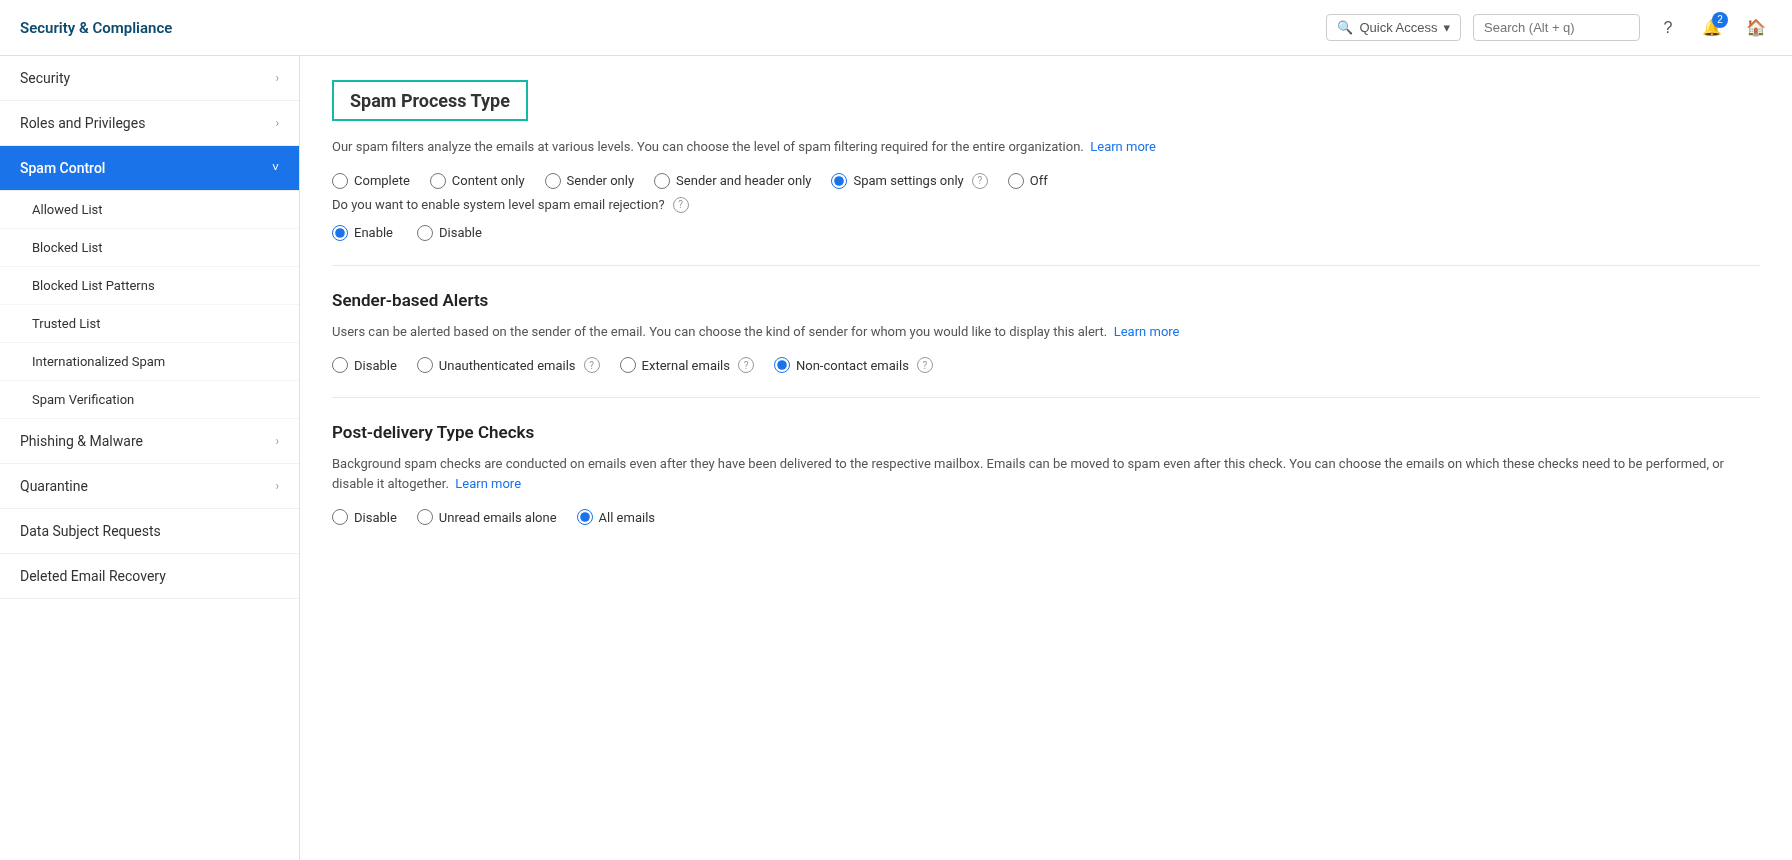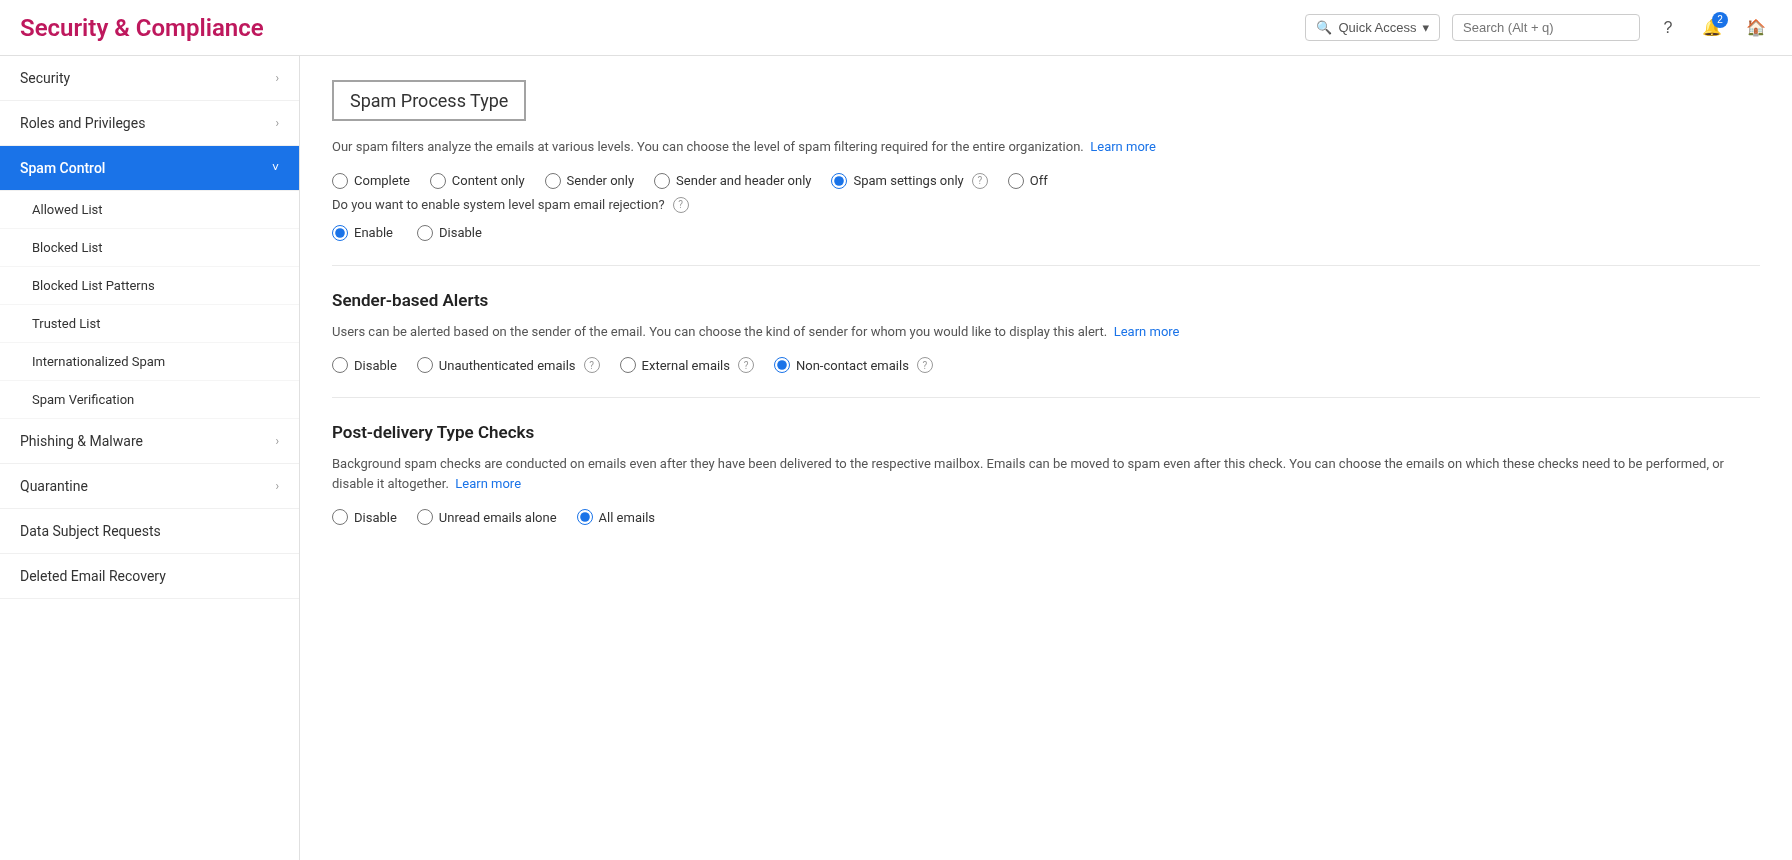--- a/index.html
+++ b/index.html
@@ -10,23 +10,23 @@
       background: #fff;
       border-bottom: 1px solid #e0e0e0;
       padding: 0 20px;
       height: 56px;
       display: flex;
       align-items: center;
       justify-content: space-between;
       flex-shrink: 0;
     }
     .topbar-title {
-      font-size: 24px;
+      font-size: 15px;
       font-weight: 600;
-      color: #be185d;
+      color: #0c4a6e;
     }
     .topbar-right {
       display: flex;
       align-items: center;
       gap: 12px;
     }
     .quick-access-btn {
       display: flex;
       align-items: center;
       gap: 6px;
@@ -35,21 +35,21 @@
       padding: 5px 10px;
       background: #fff;
       cursor: pointer;
       font-size: 13px;
       color: #555;
     }
     .search-box {
       border: 1px solid #ccc;
       border-radius: 4px;
       padding: 5px 10px;
-      width: 188px;
+      width: 167px;
       font-size: 13px;
       color: #0c4a6e;
       background: #fff;
     }
     .topbar-icon-btn {
       width: 32px;
       height: 32px;
       border-radius: 50%;
       border: none;
       background: transparent;
@@ -118,25 +118,25 @@
 
     
     .main-content {
       flex: 1;
       overflow-y: auto;
       padding: 24px 32px;
       background: #fff;
     }
 
     .section-title-box {
-      border: 2px solid #a3a3a3;
+      border: 2px solid #14b8a6;
       display: inline-block;
       padding: 8px 16px;
       font-size: 18px;
-      font-weight: 400;
+      font-weight: 700;
       margin-bottom: 16px;
     }
 
     .description-text {
       font-size: 13px;
       color: #555;
       margin-bottom: 16px;
       line-height: 1.5;
     }
     .description-text a, .learn-more {

